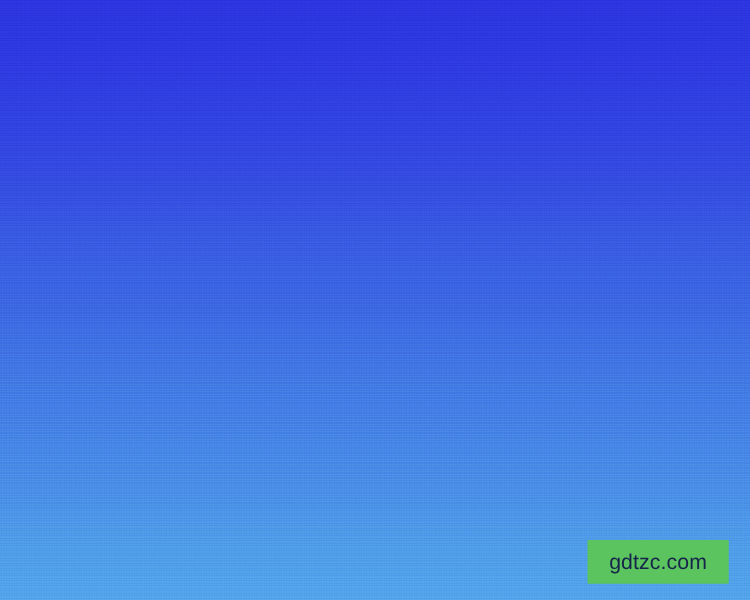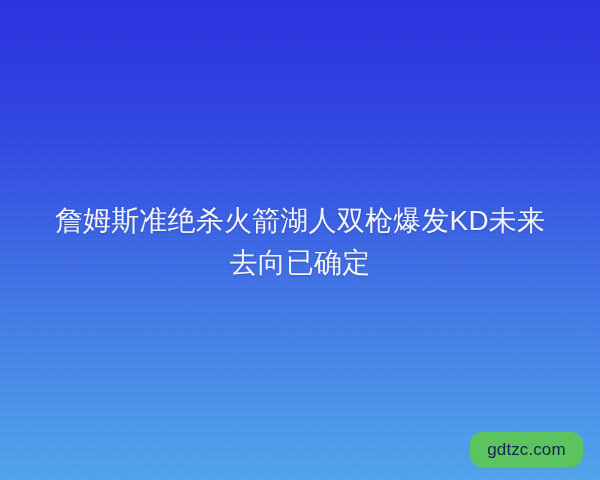--- a/index.html
+++ b/index.html
@@ -65,37 +65,35 @@
   #watermark {
     position: absolute;
     left: 470px;
     top: 432px;
     width: 113px;
     height: 35px;
     background: #5bc45e;
     display: flex;
     align-items: center;
     justify-content: center;
-    border-radius: 12px;
+    border-radius: 1px;
   }
   #watermark .wm-text {
     color: #16234a;
     font-size: 17px;
     line-height: 1;
     letter-spacing: 0.1px;
     font-weight: 400;
   }
 </style>
 </head>
 <body>
 
 <div id="banner">
 
   <div class="noise"></div>
 
-  <div id="headline">詹姆斯准绝杀火箭湖人双枪爆发KD未来
-去向已确定</div>
 
   <div id="watermark">
     <span class="wm-text">gdtzc.com</span>
   </div>
 
 </div>
 
 </body></html>

